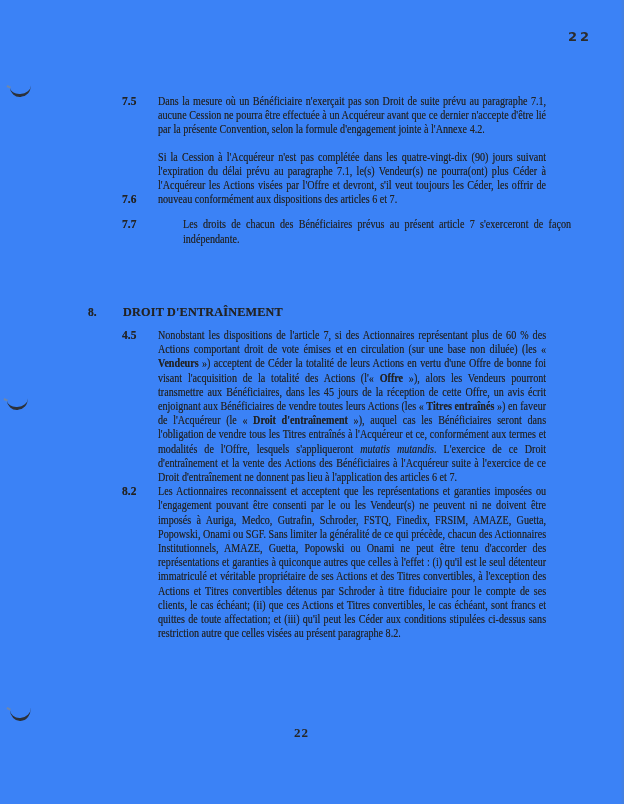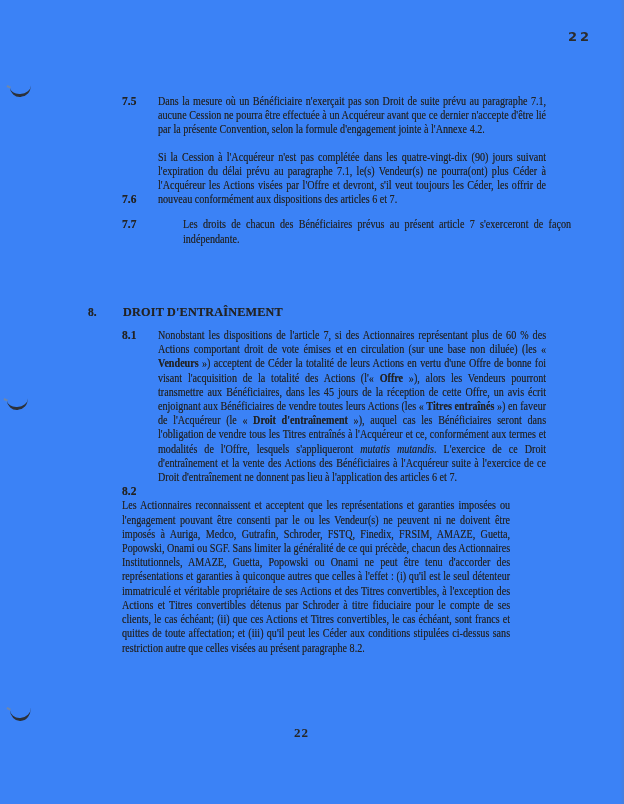--- a/index.html
+++ b/index.html
@@ -102,21 +102,21 @@
   .heading-row .num { width: 35px; }
   .heading-row .heading {
     font-weight: bold;
     font-size: 12.2px;
     letter-spacing: 0.2px;
   }
   .mt-76  { margin-top: 13px; align-items: flex-end; }
   .mt-77  { margin-top: 11px; gap: 25px; }
   .mt-h8  { margin-top: 59px; }
   .mt-81  { margin-top: 9px; }
-  .mt-82  { margin-top: 0px; flex-direction: column; }
+  .mt-82  { margin-top: 0px; }
   .b { font-weight: bold; }
   .i { font-style: italic; }
 </style>
 </head>
 <body>
 
 <div class="page">
 
   <div class="pageno-top">22</div>
 
@@ -140,21 +140,21 @@
       <div class="num">7.7</div>
       <div class="txt"><span class="">Les droits de chacun des Bénéficiaires prévus au présent article 7 s'exerceront de façon indépendante.</span></div>
     </div>
 
     <div class="row heading-row mt-h8">
       <div class="num">8.</div>
       <div class="heading">DROIT D'ENTRAÎNEMENT</div>
     </div>
 
     <div class="row mt-81">
-      <div class="num">8.1</div>
+      <div class="num">4.5</div>
       <div class="txt"><span class="">Nonobstant les dispositions de l'article 7, si des Actionnaires représentant plus de 60 % des Actions comportant droit de vote émises et en circulation (sur une base non diluée) (les « </span><span class="b ">Vendeurs</span><span class=""> ») acceptent de Céder la totalité de leurs Actions en vertu d'une Offre de bonne foi visant l'acquisition de la totalité des Actions (l'« </span><span class="b ">Offre</span><span class=""> »), alors les Vendeurs pourront transmettre aux Bénéficiaires, dans les 45 jours de la réception de cette Offre, un avis écrit enjoignant aux Bénéficiaires de vendre toutes leurs Actions (les « </span><span class="b ">Titres entraînés</span><span class=""> ») en faveur de l'Acquéreur (le « </span><span class="b ">Droit d'entraînement</span><span class=""> »), auquel cas les Bénéficiaires seront dans l'obligation de vendre tous les Titres entraînés à l'Acquéreur et ce, conformément aux termes et modalités de l'Offre, lesquels s'appliqueront </span><span class="i">mutatis mutandis</span><span class="">. L'exercice de ce Droit d'entraînement et la vente des Actions des Bénéficiaires à l'Acquéreur suite à l'exercice de ce Droit d'entraînement ne donnent pas lieu à l'application des articles 6 et 7.</span></div>
     </div>
 
     <div class="row mt-82">
       <div class="num">8.2</div>
       <div class="txt"><span class="">Les Actionnaires reconnaissent et acceptent que les représentations et garanties imposées ou l'engagement pouvant être consenti par le ou les Vendeur(s) ne peuvent ni ne doivent être imposés à Auriga, Medco, Gutrafin, Schroder, FSTQ, Finedix, FRSIM, AMAZE, Guetta, Popowski, Onami ou SGF. Sans limiter la généralité de ce qui précède, chacun des Actionnaires Institutionnels, AMAZE, Guetta, Popowski ou Onami ne peut être tenu d'accorder des représentations et garanties à quiconque autres que celles à l'effet : (i) qu'il est le seul détenteur immatriculé et véritable propriétaire de ses Actions et des Titres convertibles, à l'exception des Actions et Titres convertibles détenus par Schroder à titre fiduciaire pour le compte de ses clients, le cas échéant; (ii) que ces Actions et Titres convertibles, le cas échéant, sont francs et quittes de toute affectation; et (iii) qu'il peut les Céder aux conditions stipulées ci-dessus sans restriction autre que celles visées au présent paragraphe 8.2.</span></div>
     </div>
 
   </div>
 

